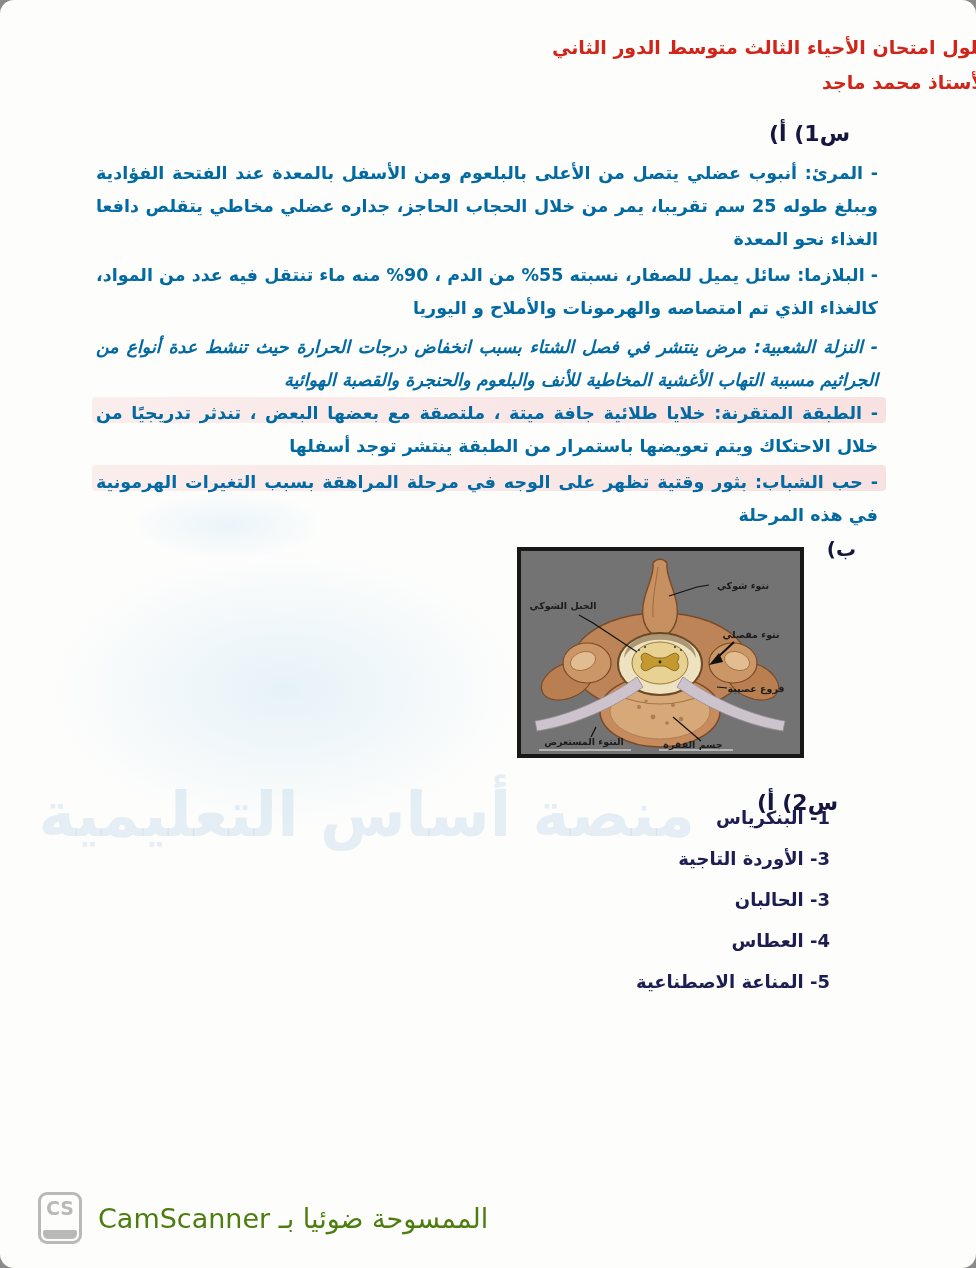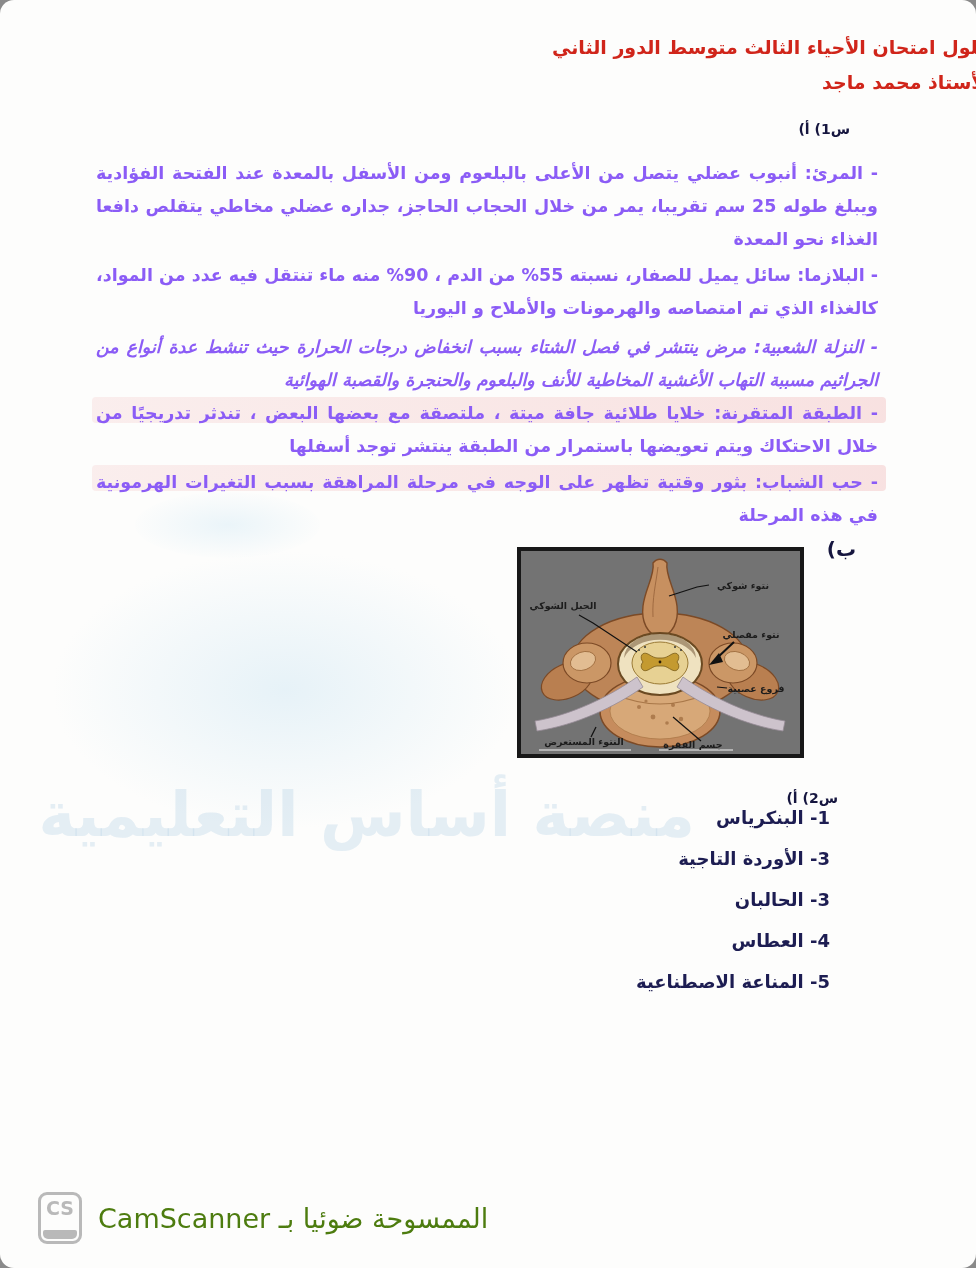--- a/index.html
+++ b/index.html
@@ -14,27 +14,27 @@
   .blob1{left:50px;top:550px;width:470px;height:280px;
     background:radial-gradient(ellipse at center,rgba(212,233,244,.55),rgba(212,233,244,0) 70%);}
   .blob2{left:135px;top:492px;width:185px;height:66px;
     background:radial-gradient(ellipse at center,rgba(216,236,246,.5),rgba(216,236,246,0) 75%);}
   .wm-text{position:absolute;left:55px;top:778px;width:640px;z-index:0;
     font-size:62px;font-weight:700;color:rgba(186,213,231,.38);text-align:center;direction:rtl;white-space:nowrap;}
 
   .title{position:absolute;top:30px;left:16px;width:100%;margin:0;text-align:right;
     font-size:19px;line-height:35px;font-weight:700;color:#d0251a;direction:rtl;z-index:2;}
 
-  .q-label{position:absolute;direction:rtl;font-size:14px;font-weight:700;color:#16163f;z-index:2;}
+  .q-label{position:absolute;direction:rtl;font-size:22px;font-weight:700;color:#16163f;z-index:2;}
   .q1-label{top:121px;right:126px;}
   .b-label{top:537px;right:120px;font-size:20px;}
   .q2-label{top:790px;right:138px;}
 
   .para{position:absolute;left:96px;right:98px;margin:0;direction:rtl;text-align:justify;
-    font-size:17.5px;line-height:33px;font-weight:700;color:#8b5cf6;z-index:2;}
+    font-size:17.5px;line-height:33px;font-weight:700;color:#0369a1;z-index:2;}
   .p1{top:157px;} .p2{top:259px;} .p3{top:331px;font-style:italic;} .p4{top:397px;} .p5{top:466px;}
 
   .diagram-box{position:absolute;left:517px;top:547px;width:279px;height:203px;
     border:4px solid #181818;background:#737373;z-index:2;}
   .diagram-box svg{display:block;width:279px;height:203px;}
   .dlabel{font-size:9.5px;font-weight:700;fill:#1c1c1c;direction:rtl;}
 
   .answers{position:absolute;top:791px;right:130px;margin:16px;padding:0;list-style:none;
     direction:rtl;text-align:right;z-index:2;}
   .answers li{font-size:18px;line-height:22px;font-weight:700;color:#1d1d52;margin-bottom:19px;white-space:nowrap;}

